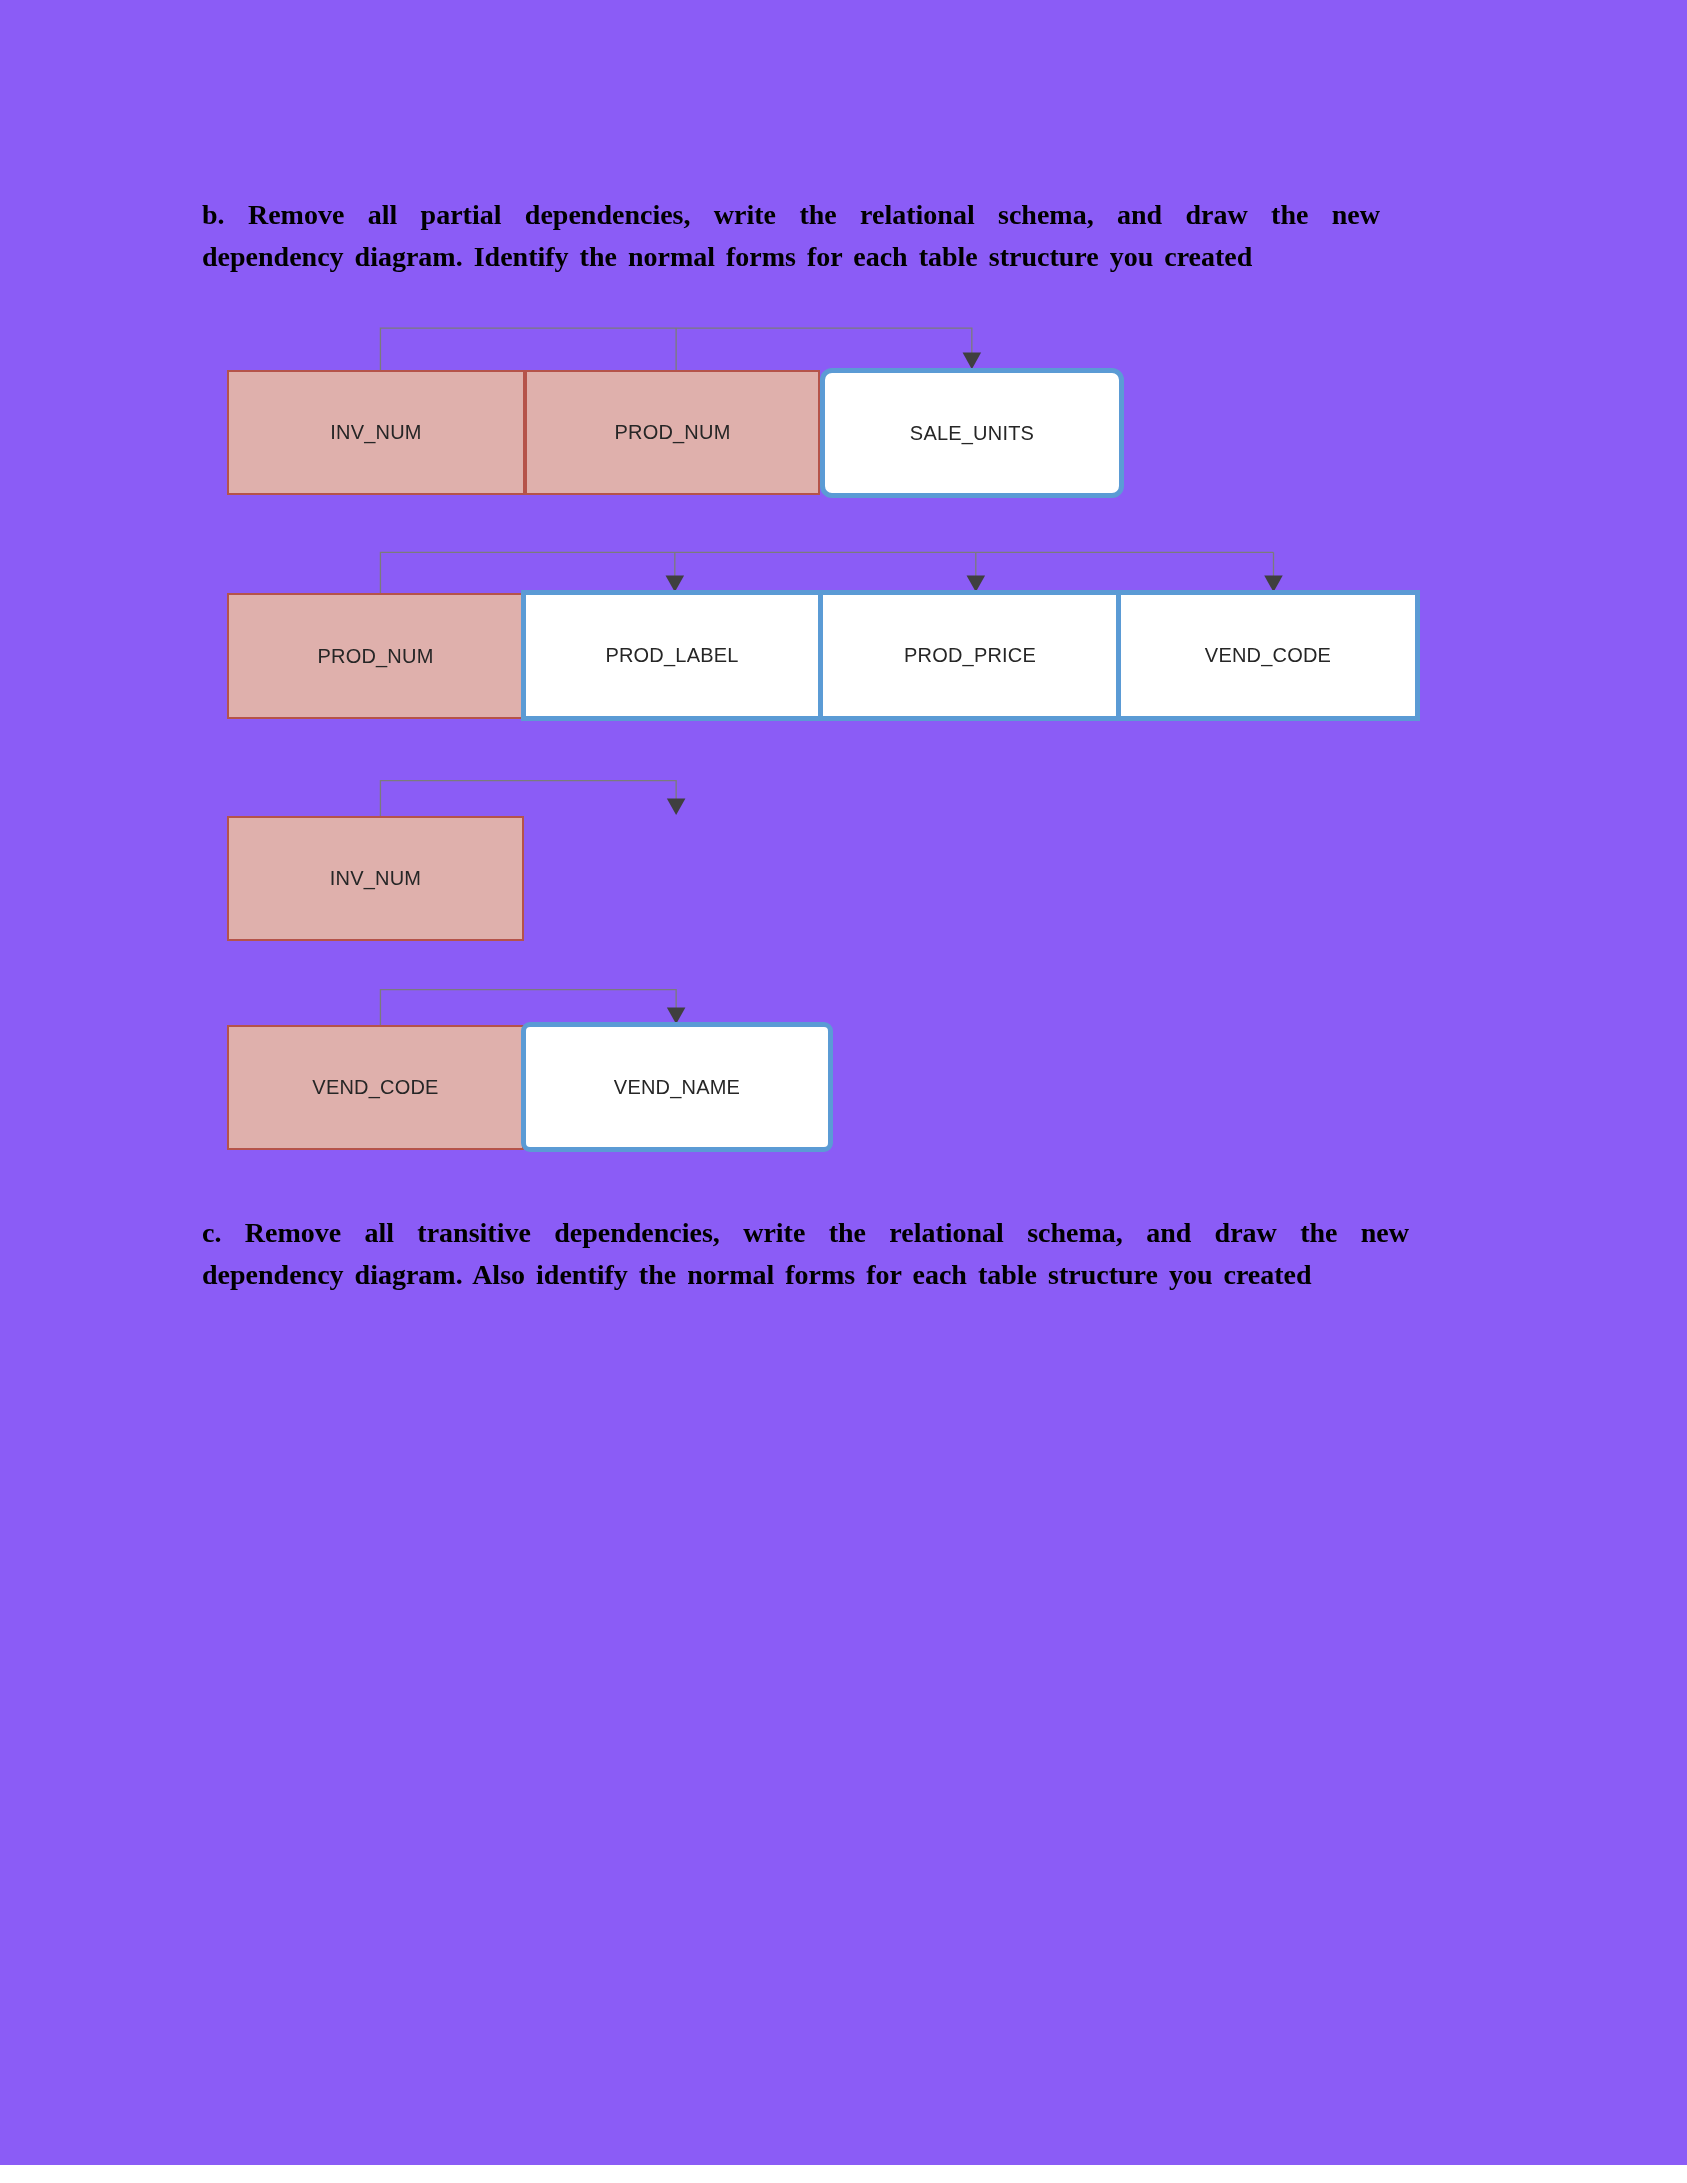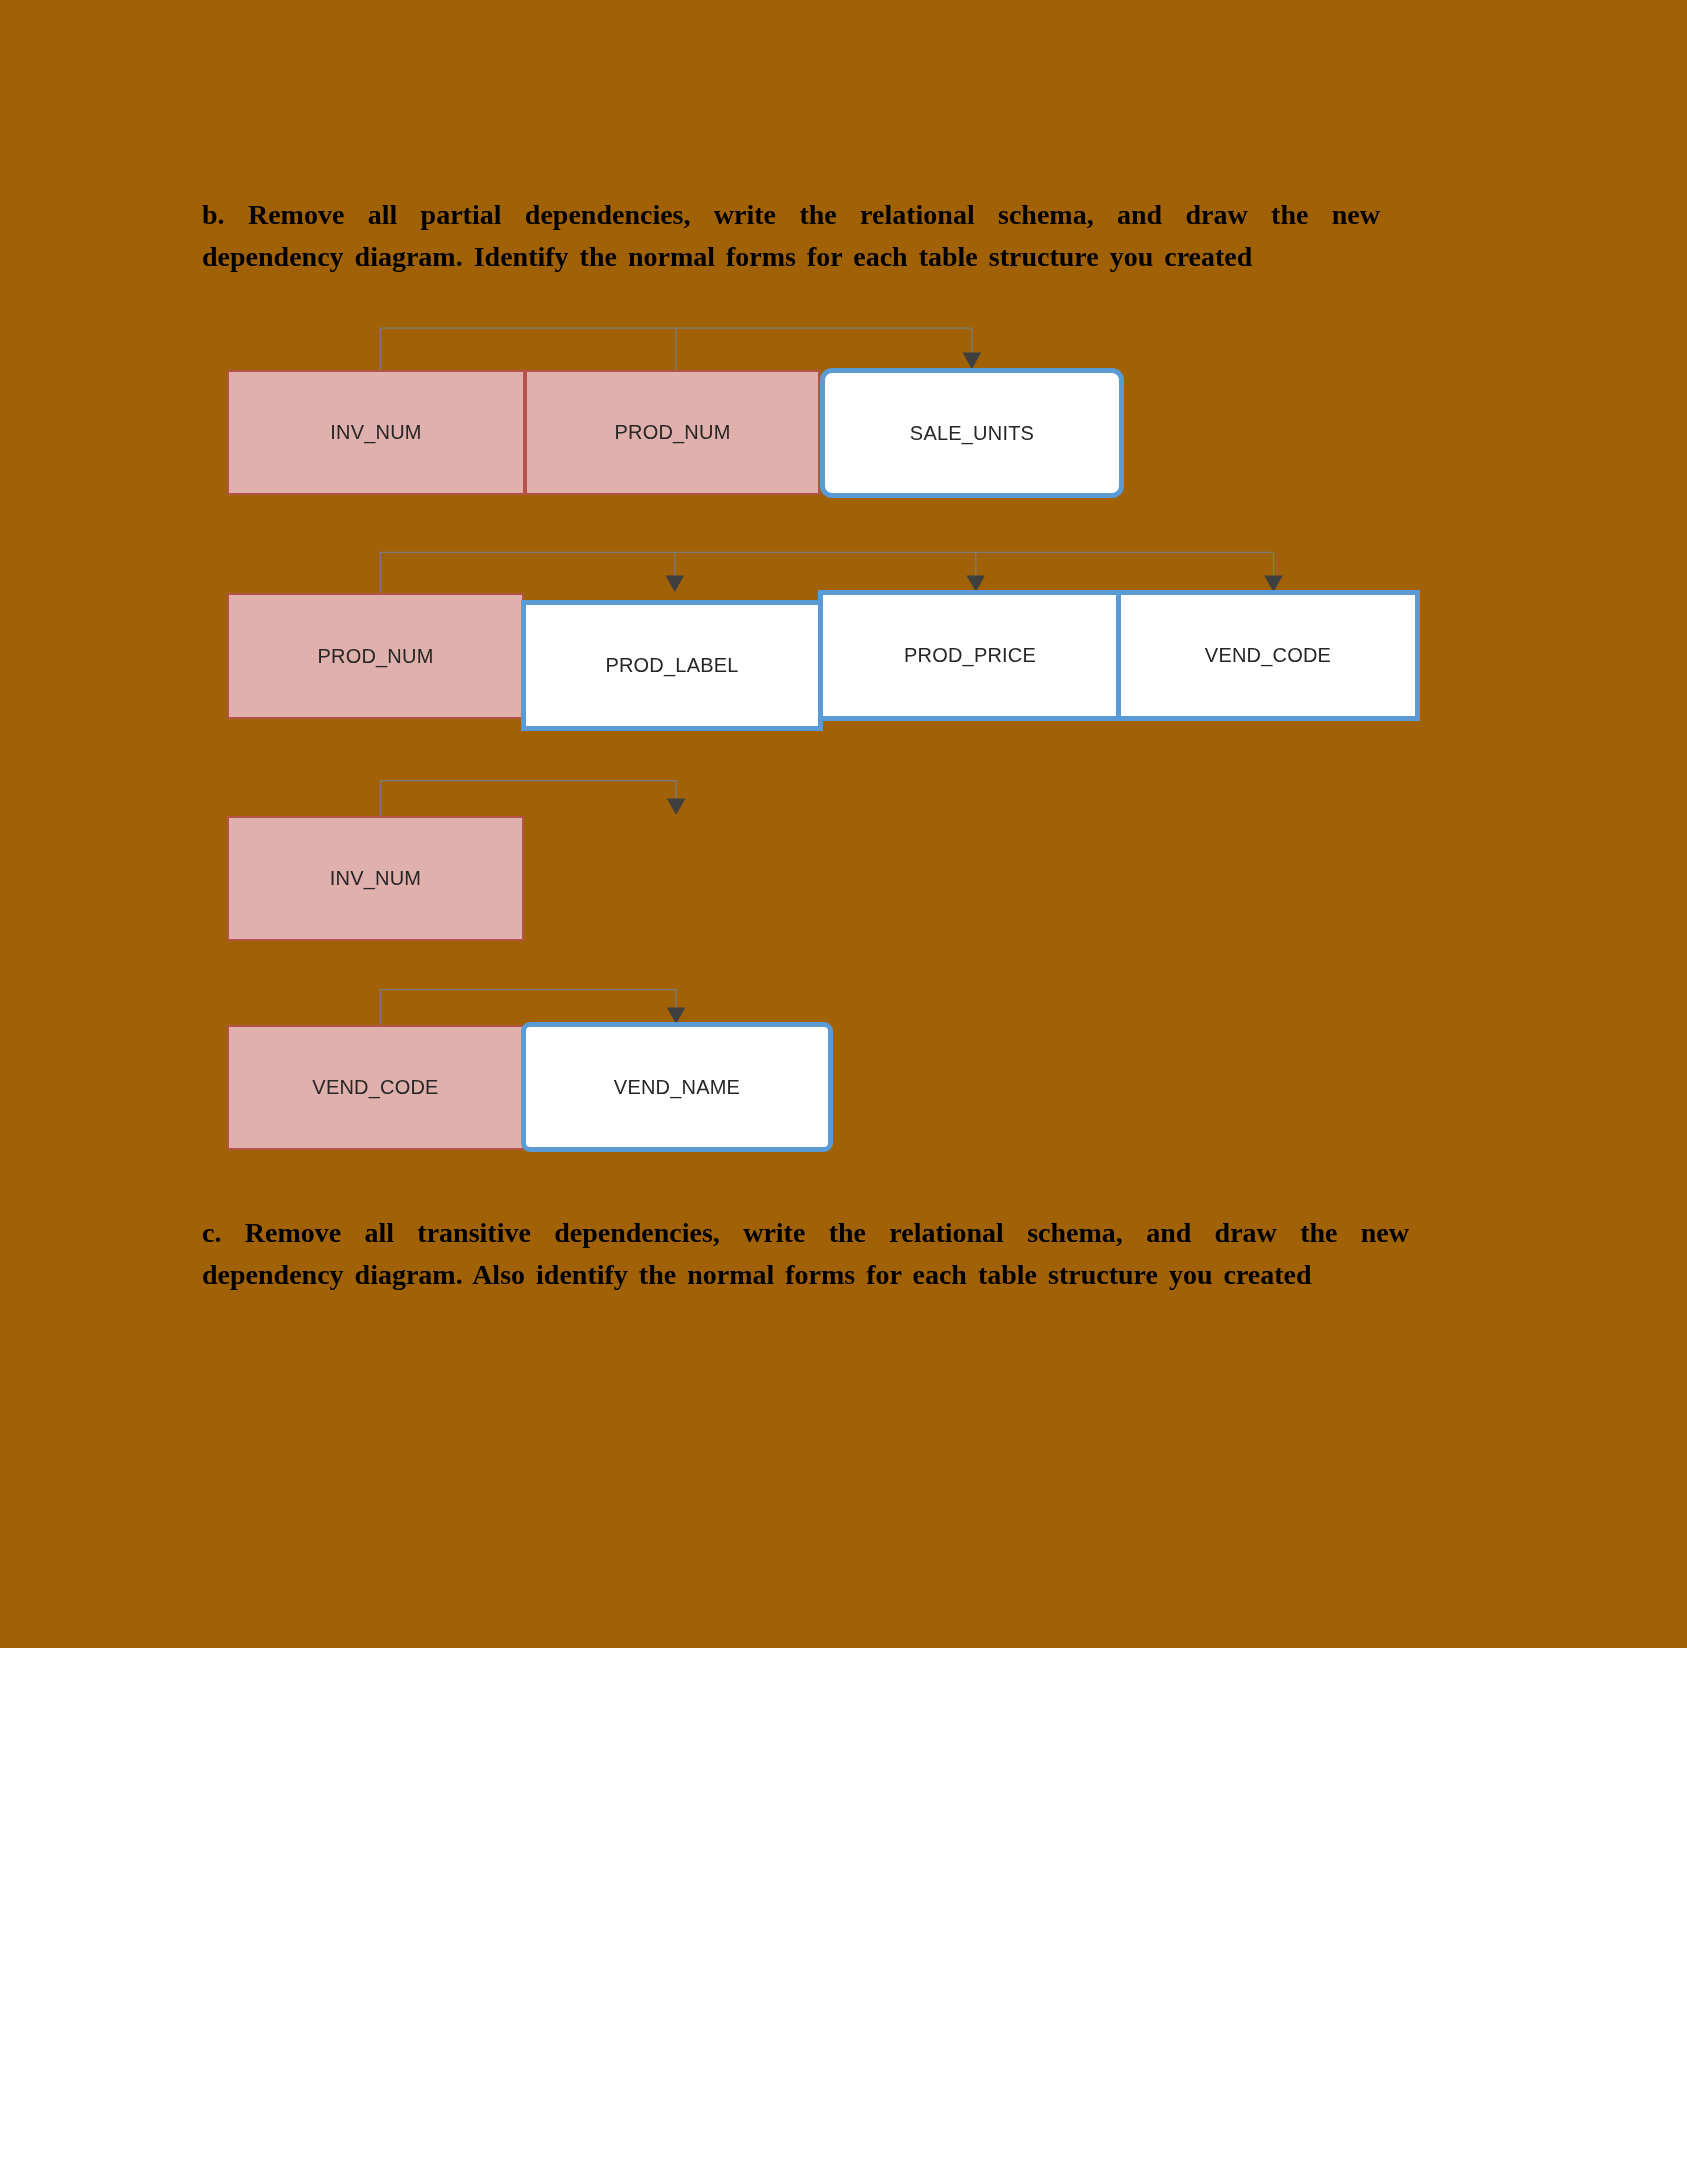--- a/index.html
+++ b/index.html
@@ -1,18 +1,18 @@
 <!DOCTYPE html>
 <html style="font-size:10.6px"><head>
 <meta charset="utf-8">
 <title>Dependency Diagrams</title>
 <style>
   html,body{margin:0;padding:0;background:#ffffff;}
   body{width:1687px;height:2183px;overflow:hidden;}
-  .page{position:relative;width:1687px;height:1648px;background:#a16207;
+  .page{position:relative;width:1687px;height:2165px;background:#8b5cf6;
         font-family:"Liberation Serif",serif;}
 
   
   .para{position:absolute;color:#000000;font-weight:bold;font-size:28px;
         line-height:42px;text-align:justify;word-spacing:4px;}
   .para.last-left{text-align:left;word-spacing:0px;}
 
   
   .dg{position:absolute;left:0;top:0;width:1687px;height:2183px;pointer-events:none;padding-left:16px;}
   .box{position:absolute;box-sizing:border-box;display:flex;align-items:center;
@@ -49,21 +49,21 @@
     <svg class="conn" width="1687" height="2183" viewBox="0 0 2550 3300">
       <path class="cline" d="M575,916 L575,835 L1925,835" stroke="#7b7b7b"></path>
       <path class="cline" d="M1020,877 L1020,835" stroke="#7b7b7b"></path>
       <path class="cline" d="M1475,877 L1475,835" stroke="#7b7b7b"></path>
       <path class="cline" d="M1925,877 L1925,835" stroke="#7b7b7b"></path>
       <path class="chead" d="M1020,895 L1006,870 L1034,870 Z" fill="#3f3f3f"></path>
       <path class="chead" d="M1475,895 L1461,870 L1489,870 Z" fill="#3f3f3f"></path>
       <path class="chead" d="M1925,895 L1911,870 L1939,870 Z" fill="#3f3f3f"></path>
     </svg>
     <div class="box pk" style="left: 227px; top: 593px; width: 297px; height: 126px; background: rgb(223, 176, 172); border-color: rgb(181, 83, 74); color: rgb(38, 38, 38);">PROD_NUM</div>
-    <div class="box nk" style="left: 521px; top: 590px; width: 302px; height: 131px; background: rgb(255, 255, 255); border-color: rgb(91, 155, 213); color: rgb(38, 38, 38); margin-top: 10px;">PROD_LABEL</div>
+    <div class="box nk" style="left: 521px; top: 590px; width: 302px; height: 131px; background: rgb(255, 255, 255); border-color: rgb(91, 155, 213); color: rgb(38, 38, 38);">PROD_LABEL</div>
     <div class="box nk" style="left: 818px; top: 590px; width: 304px; height: 131px; background: rgb(255, 255, 255); border-color: rgb(91, 155, 213); color: rgb(38, 38, 38); text-align: center;">PROD_PRICE</div>
     <div class="box nk" style="left: 1116px; top: 590px; width: 304px; height: 131px; background: rgb(255, 255, 255); border-color: rgb(91, 155, 213); color: rgb(38, 38, 38);">VEND_CODE</div>
   </div>
 
   <div class="dg">
     <svg class="conn" width="1687" height="2183" viewBox="0 0 2550 3300">
       <path class="cline" d="M575,1253 L575,1180 L1022,1180 L1022,1214" stroke="#7b7b7b"></path>
       <path class="chead" d="M1022,1232 L1008,1207 L1036,1207 Z" fill="#3f3f3f"></path>
     </svg>
     <div class="box pk" style="left: 227px; top: 816px; width: 297px; height: 125px; background: rgb(223, 176, 172); border-color: rgb(181, 83, 74); color: rgb(38, 38, 38);">INV_NUM</div>

